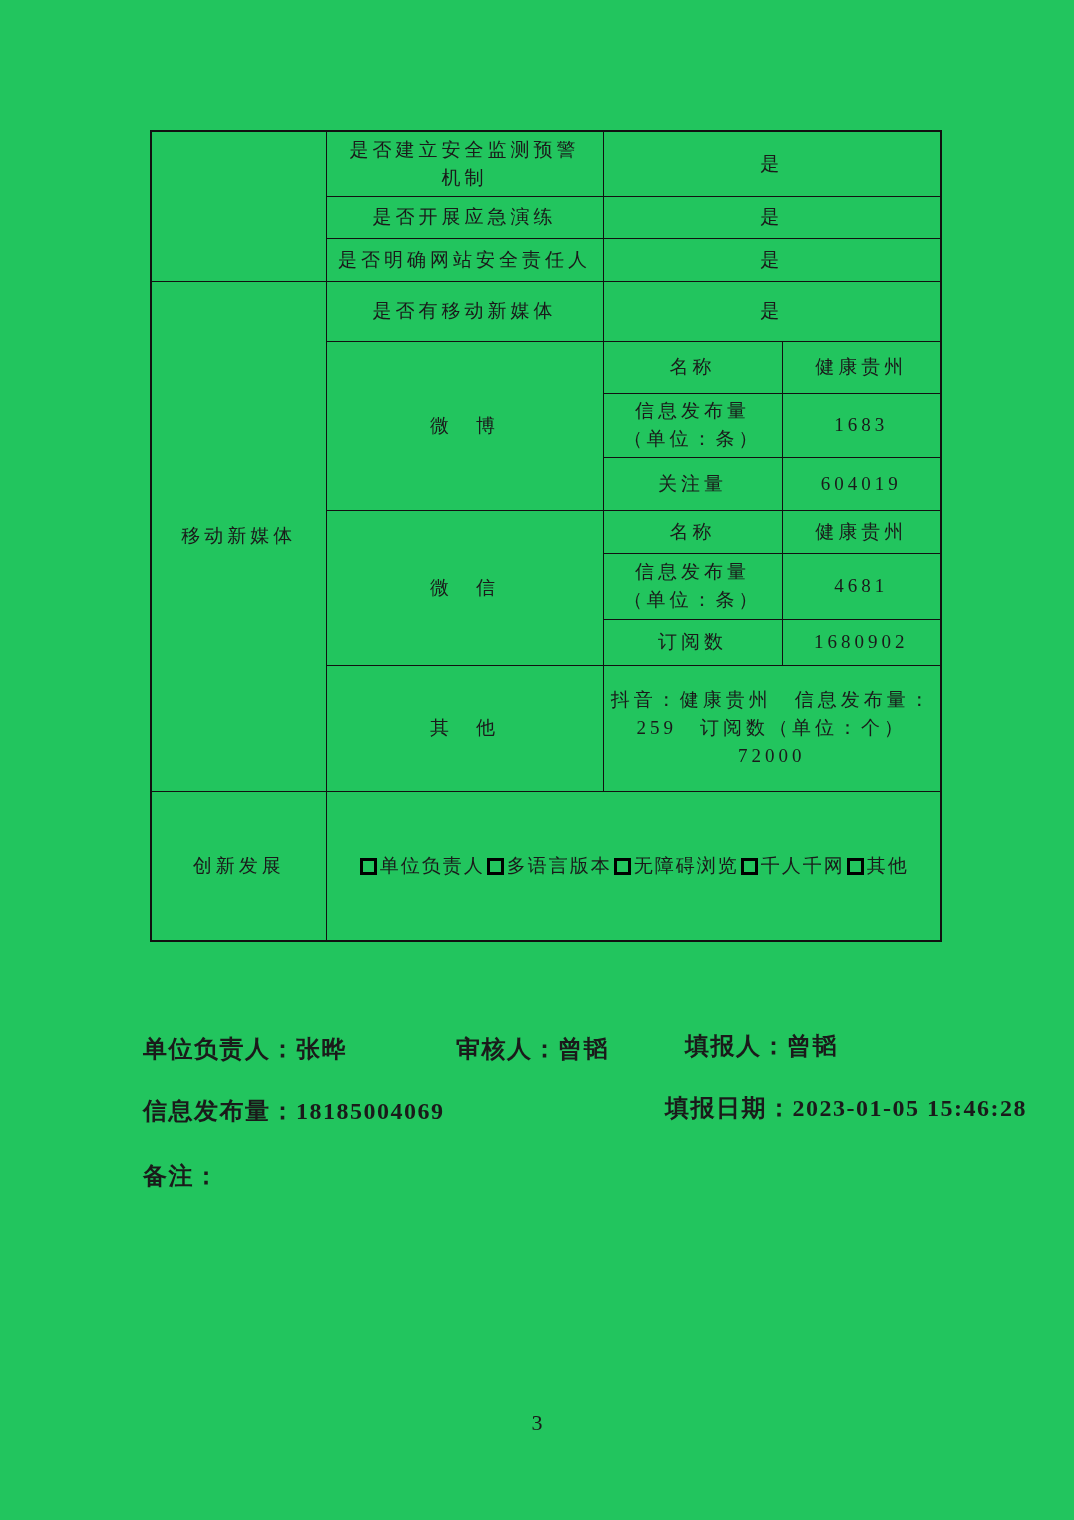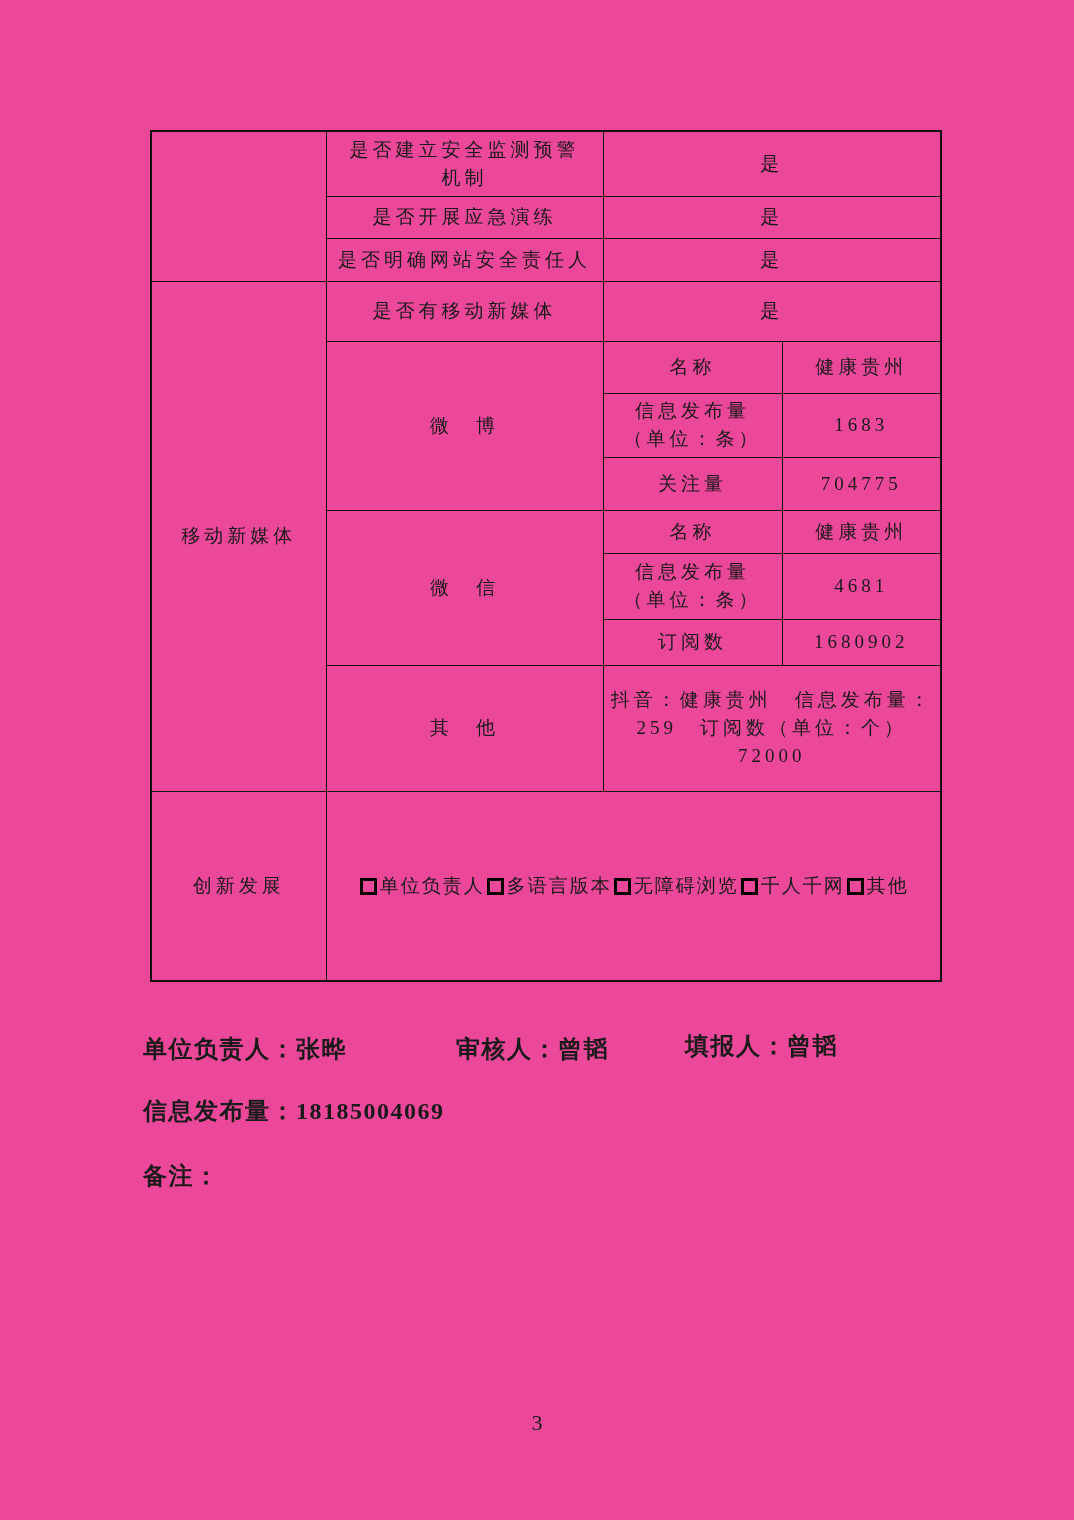--- a/index.html
+++ b/index.html
@@ -1,21 +1,21 @@
 <!DOCTYPE html>
 <html><head>
 <meta charset="utf-8">
 <style>
   html, body { margin: 0; padding: 0; background: #e8e8e8; }
   .page {
     position: relative;
     width: 1074px;
     height: 1520px;
     margin: 0 auto;
-    background: #ec4899;
+    background: #22c55e;
     font-family: "Liberation Serif", "DejaVu Serif", serif;
     color: #1a1a1a;
     overflow: hidden;
   }
 
   
   table.report {
     position: absolute;
     left: 150px;
     top: 130px;
@@ -45,21 +45,21 @@
   tr.h65  { height: 65px; }
   tr.h42  { height: 42px; }
   tr.h43  { height: 43px; }
   tr.h60  { height: 60px; }
   tr.h52  { height: 52px; }
   tr.h64  { height: 64px; }
   tr.h53  { height: 53px; }
   tr.h66  { height: 66px; }
   tr.h46  { height: 46px; }
   tr.h126 { height: 126px; }
-  tr.h178 { height: 190px; }
+  tr.h178 { height: 150px; }
 
   
   .cb-row {
     display: flex;
     justify-content: center;
     align-items: center;
     letter-spacing: 2px;
     font-size: 19px;
     white-space: nowrap;
   }
@@ -131,21 +131,21 @@
       <td>名称</td>
       <td>健康贵州</td>
     </tr>
     <tr class="h64">
       <td>信息发布量
 （单位：条）</td>
       <td>1683</td>
     </tr>
     <tr class="h53">
       <td>关注量</td>
-      <td>704775</td>
+      <td>604019</td>
     </tr>
 
     <tr class="h43">
       <td rowspan="3">微　信</td>
       <td>名称</td>
       <td>健康贵州</td>
     </tr>
     <tr class="h66">
       <td>信息发布量
 （单位：条）</td>
@@ -180,17 +180,18 @@
       </td>
     </tr>
   </tbody>
     </table>
 
   <div class="f-item" style="left:143px; top:1033px;"><span>单位负责人：</span><span>张晔</span></div>
   <div class="f-item" style="left:456px; top:1033px;"><span>审核人：</span><span>曾韬</span></div>
   <div class="f-item" style="left:685px; top:1030px;"><span>填报人：</span><span>曾韬</span></div>
 
   <div class="f-item" style="left:143px; top:1095px;"><span>信息发布量：</span><span>18185004069</span></div>
+  <div class="f-item" style="left:665px; top:1092px;"><span>填报日期：</span><span>2023-01-05 15:46:28</span></div>
 
   <div class="f-item" style="left:143px; top:1160px;"><span>备注：</span><span></span></div>
 
   <div class="page-num">3</div>
 </div>
 
 </body></html>

